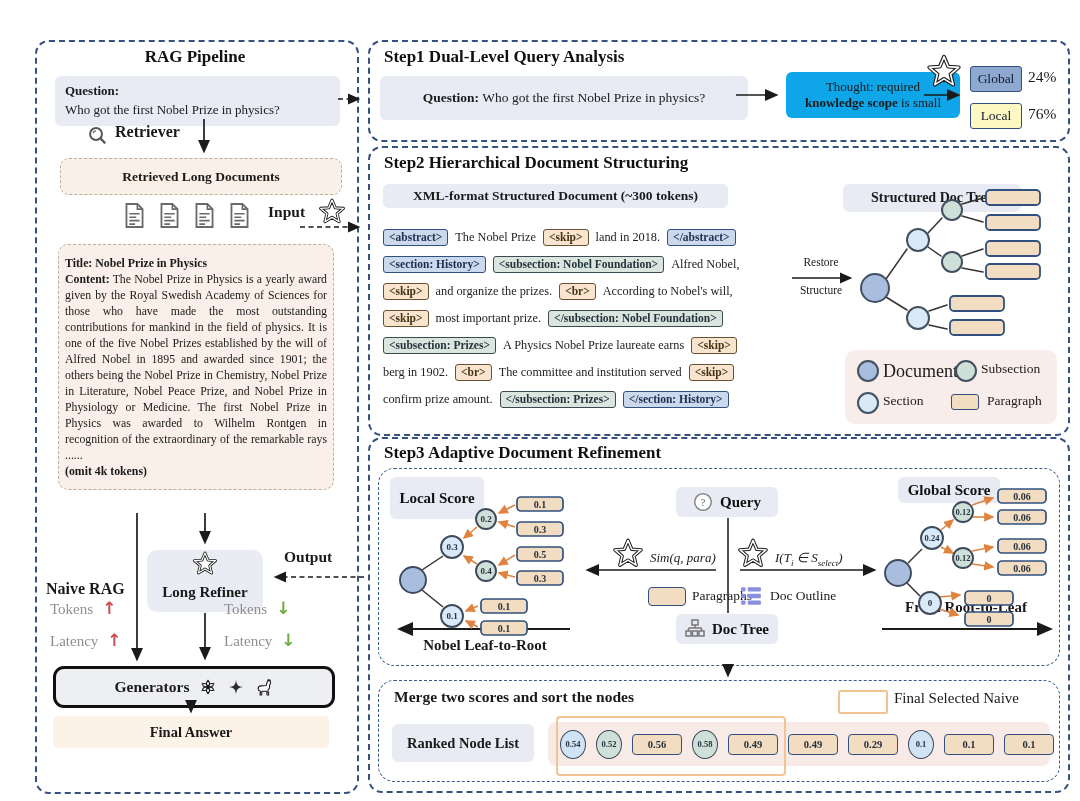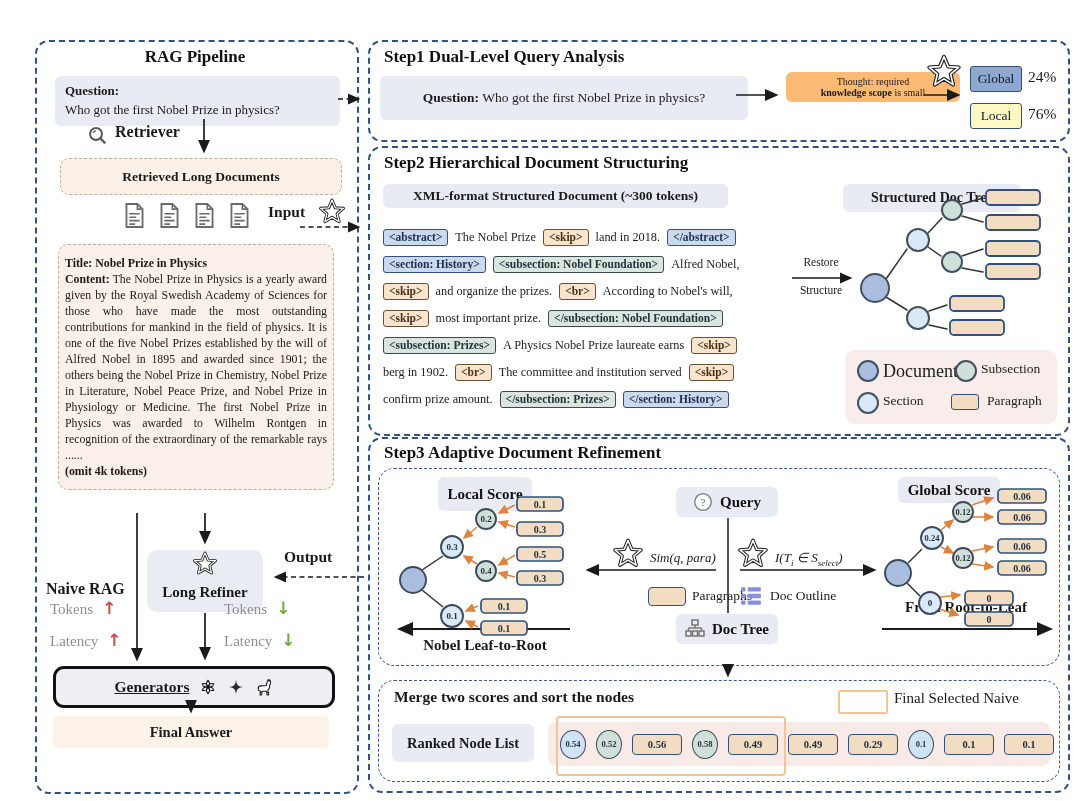--- a/index.html
+++ b/index.html
@@ -127,21 +127,21 @@
   <div class="metric" style="left:50px;top:630px;">
     <span>Latency</span><span class="arr-up">↑</span>
   </div>
   <div class="metric" style="left:224px;top:598px;">
     <span>Tokens</span><span class="arr-dn">↓</span>
   </div>
   <div class="metric" style="left:224px;top:630px;">
     <span>Latency</span><span class="arr-dn">↓</span>
   </div>
 
-  <div class="abs ctr" style="left:53px;top:666px;width:276px;height:36px;border:3px solid #111;border-radius:11px;background:#edeff3;gap:9px;text-decoration:underline;">
+  <div class="abs ctr" style="left:53px;top:666px;width:276px;height:36px;border:3px solid #111;border-radius:11px;background:#edeff3;gap:9px;">
     <span style="font-weight:bold;font-size:15.5px;">Generators</span>
     <span>
       <svg width="20" height="20" viewBox="0 0 24 24">
         <g transform="translate(12,12)" fill="none" stroke="#111" stroke-width="1.3">
           <path d="M0 -8 C2.7 -4.7 2.7 -3.1 0 0 C-2.7 -3.1 -2.7 -4.7 0 -8 Z" transform="rotate(0)"></path>
           <path d="M0 -8 C2.7 -4.7 2.7 -3.1 0 0 C-2.7 -3.1 -2.7 -4.7 0 -8 Z" transform="rotate(60)"></path>
           <path d="M0 -8 C2.7 -4.7 2.7 -3.1 0 0 C-2.7 -3.1 -2.7 -4.7 0 -8 Z" transform="rotate(120)"></path>
           <path d="M0 -8 C2.7 -4.7 2.7 -3.1 0 0 C-2.7 -3.1 -2.7 -4.7 0 -8 Z" transform="rotate(180)"></path>
           <path d="M0 -8 C2.7 -4.7 2.7 -3.1 0 0 C-2.7 -3.1 -2.7 -4.7 0 -8 Z" transform="rotate(240)"></path>
           <path d="M0 -8 C2.7 -4.7 2.7 -3.1 0 0 C-2.7 -3.1 -2.7 -4.7 0 -8 Z" transform="rotate(300)"></path>
@@ -165,21 +165,21 @@
   </div>
 
   <div class="dashbox" style="left:368px;top:40px;width:698px;height:98px;"></div>
   <div class="boxtitle" style="left:384px;top:47px;">Step1 Dual-Level Query Analysis</div>
 
   <div class="qbox ctr" style="left:380px;top:76px;width:348px;height:32px;font-size:13.5px;white-space:nowrap;">
     <span style="font-weight:bold;">Question:</span>&nbsp;
     <span>Who got the first Nobel Prize in physics?</span>
   </div>
 
-  <div class="abs ctr" style="left:786px;top:72px;width:174px;height:30px;background:#fdba74;border-radius:6px;font-size:10px;text-align:center;">
+  <div class="abs ctr" style="left:786px;top:72px;width:174px;height:46px;background:#0ea5e9;border-radius:6px;font-size:13px;text-align:center;">
     <span>
       <span>Thought: required</span><br>
       <span style="font-weight:bold;">knowledge scope</span>
       <span>is small</span>
     </span>
   </div>
 
   <span class="abs" style="left:926px;top:54px;">
     <svg width="36" height="36" viewBox="0 0 24 24">
         <use href="#star-sym"></use>
@@ -263,21 +263,21 @@
     <span class="abs" style="left:38px;top:43px;font-size:13.5px;">Section</span>
     <span class="abs" style="left:106px;top:44px;width:26px;height:14px;background:#f2ddc2;border:1.6px solid #31507e;border-radius:3px;"></span>
     <span class="abs" style="left:142px;top:43px;font-size:13.5px;">Paragraph</span>
   </div>
 
   <div class="dashbox" style="left:368px;top:437px;width:698px;height:352px;"></div>
   <div class="boxtitle" style="left:384px;top:443px;">Step3 Adaptive Document Refinement</div>
 
   <div class="dashbox2" style="left:378px;top:468px;width:680px;height:196px;"></div>
 
-  <div class="pill ctr" style="left:390px;top:477px;width:94px;height:34px;margin-left:48px;">
+  <div class="pill ctr" style="left:390px;top:477px;width:94px;height:42px;">
     <span class="pilltxt">Local Score</span>
   </div>
   <div class="pill ctr" style="left:898px;top:477px;width:102px;height:26px;">
     <span class="pilltxt">Global Score</span>
   </div>
 
   <div class="pill ctr" style="left:676px;top:487px;width:102px;height:30px;gap:7px;">
     <span>
       <svg width="20" height="20" viewBox="0 0 20 20">
         <circle cx="10" cy="10" r="8.3" fill="#fff" stroke="#888" stroke-width="1.5"></circle>

